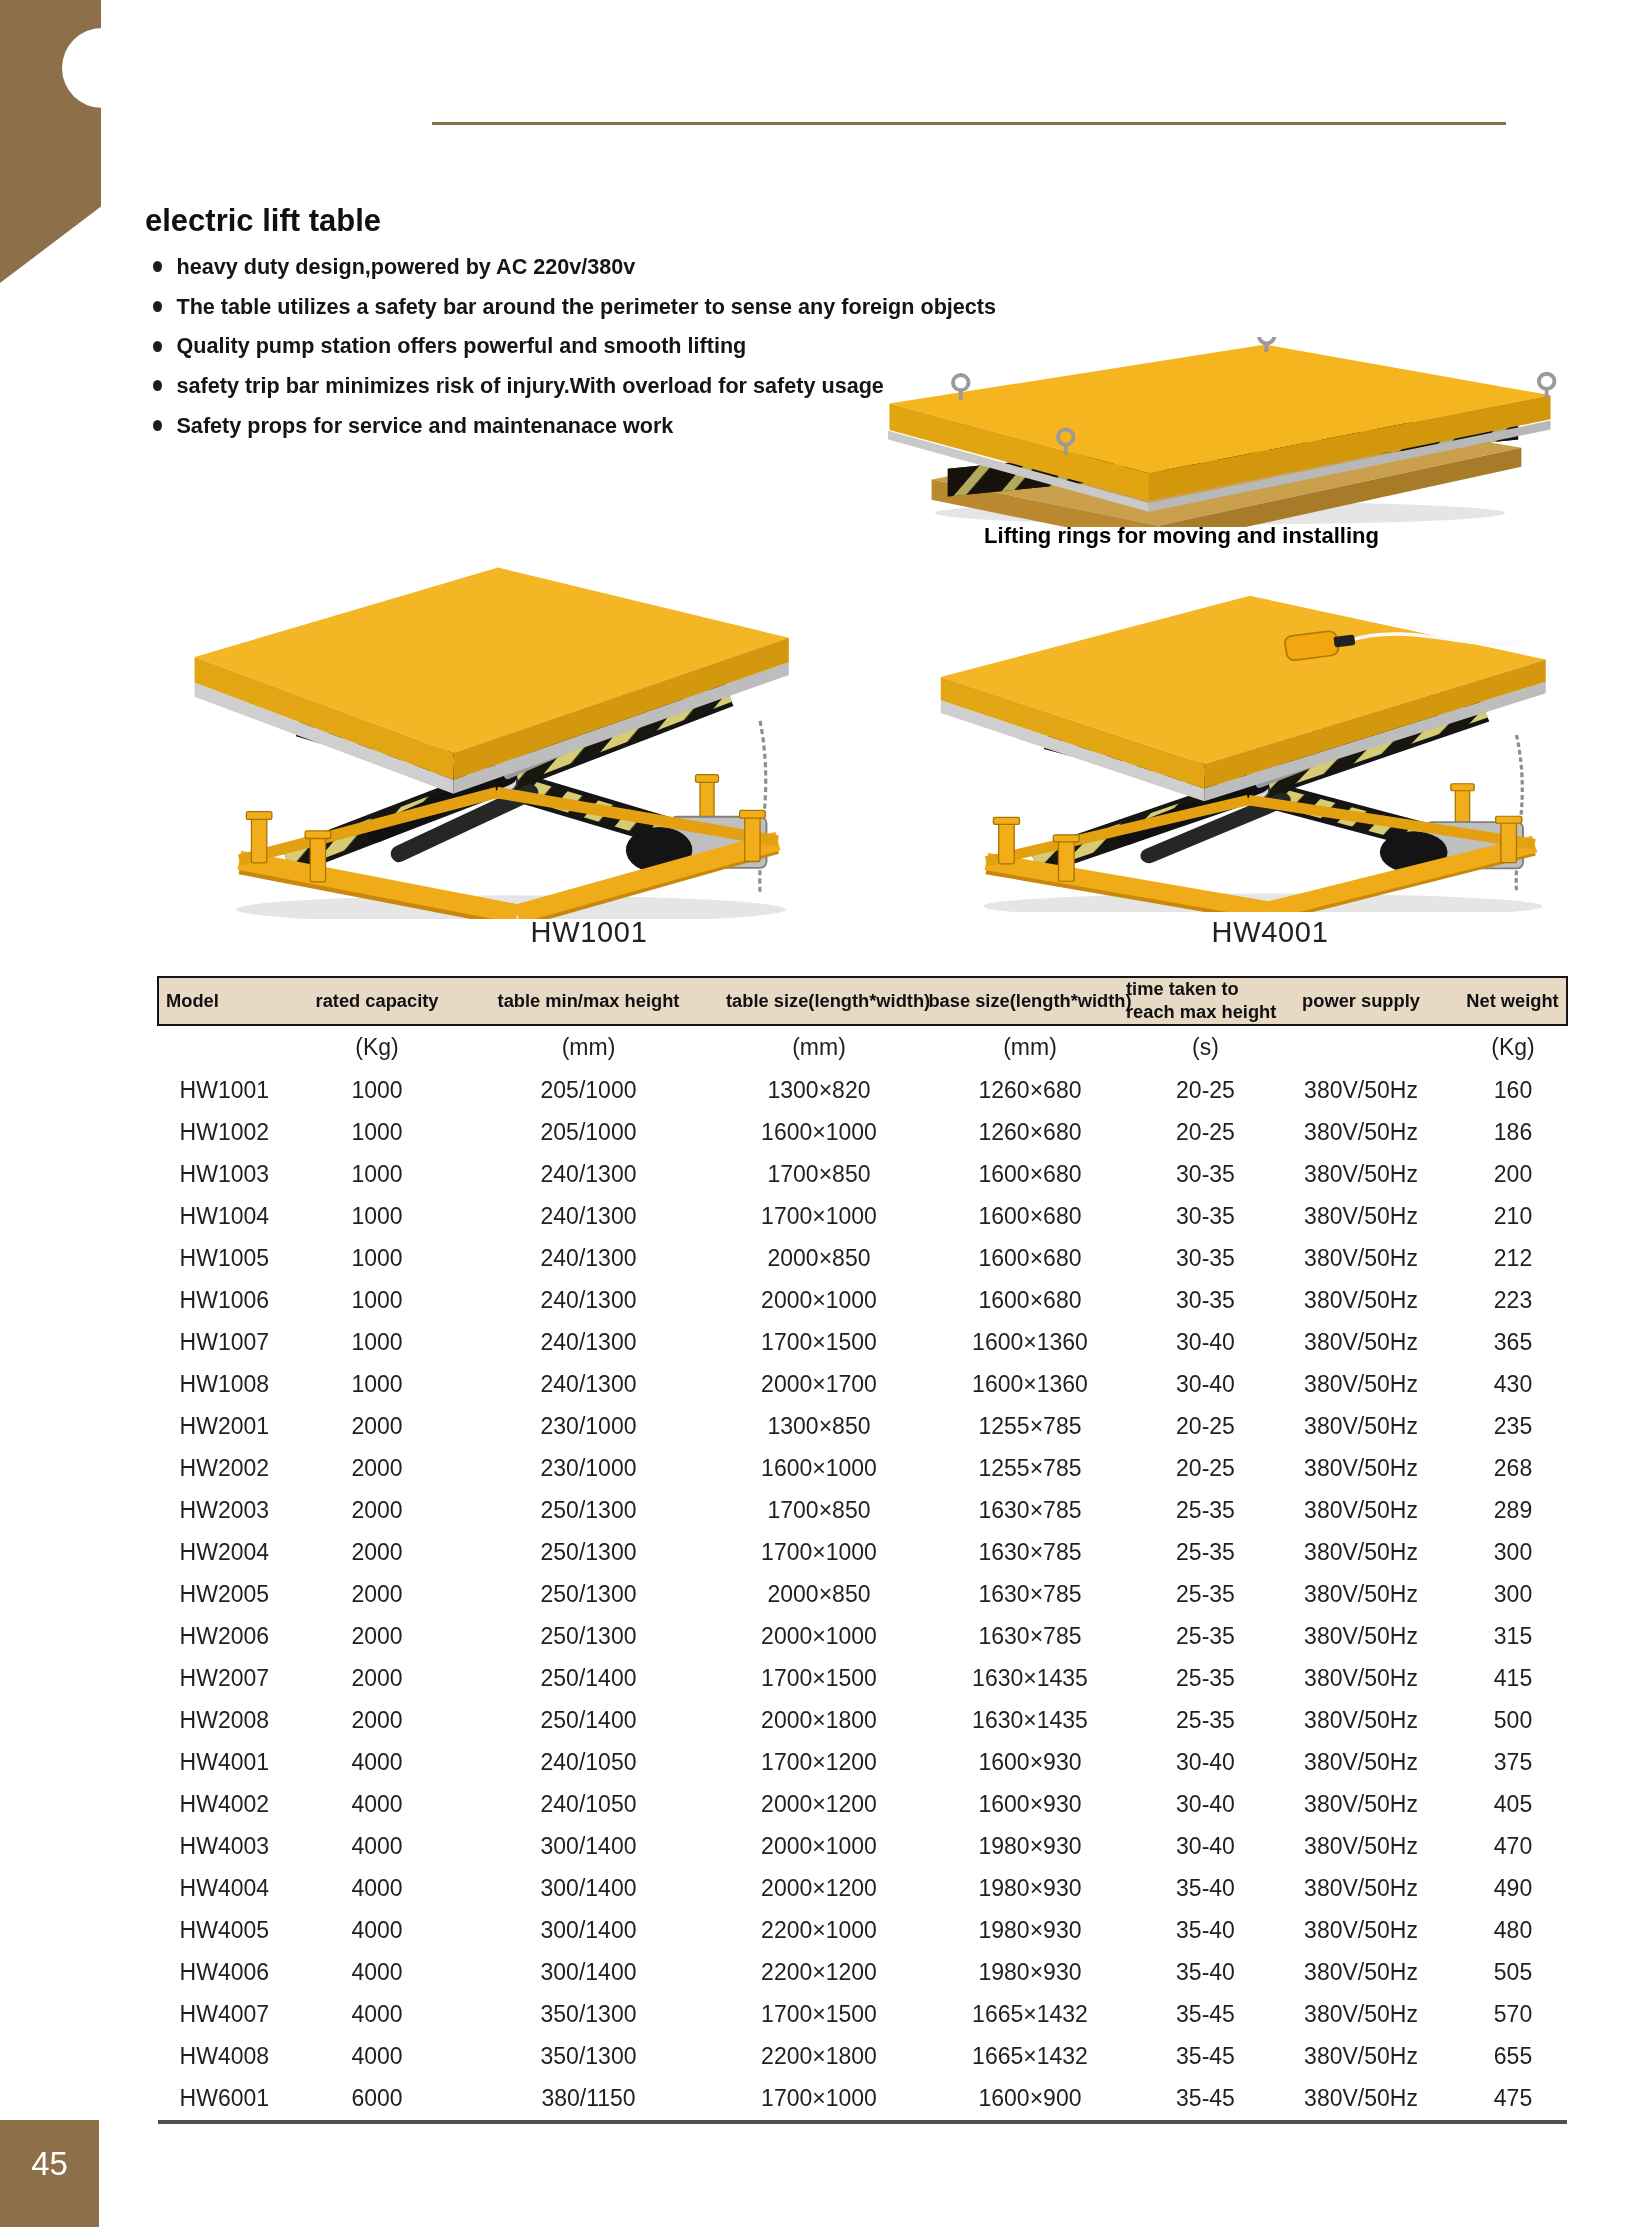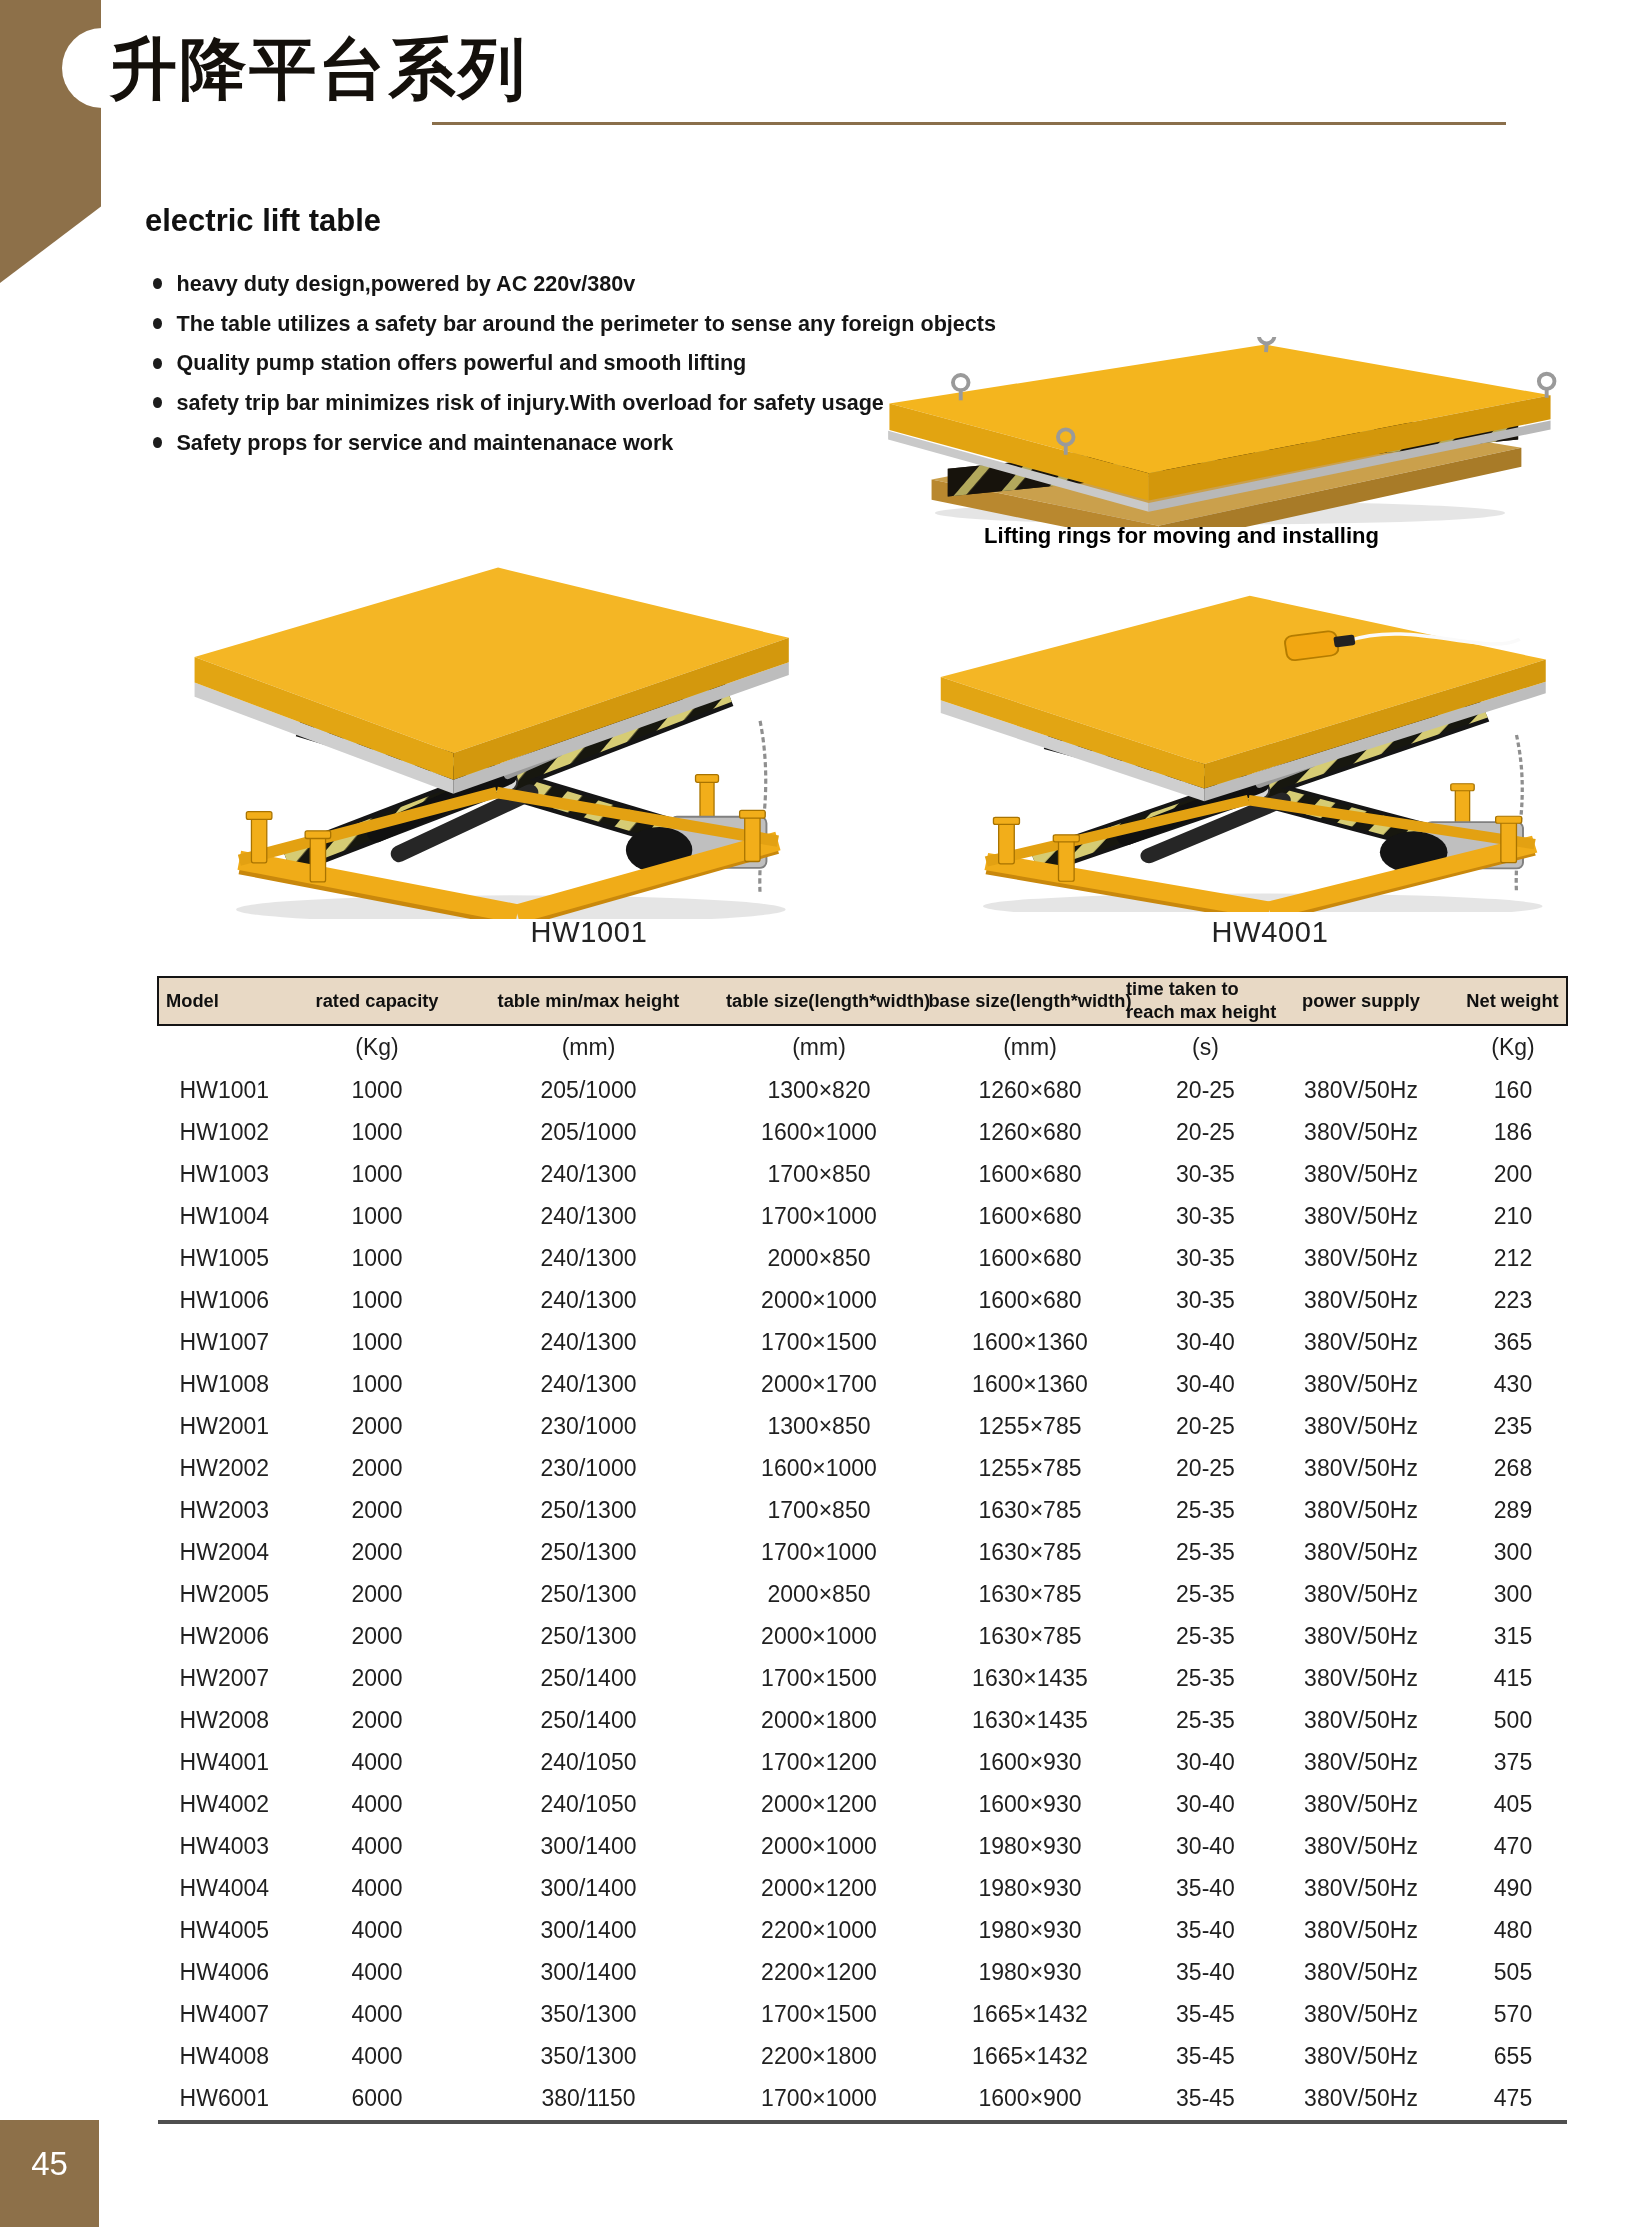--- a/index.html
+++ b/index.html
@@ -28,21 +28,21 @@
   }
   .title-rule{
     position:absolute;left:432px;top:122px;width:1074px;height:3.3px;
   }
   .intro-heading{
     position:absolute;left:145px;top:203px;
     font-size:31px;font-weight:700;color:#111;
   }
   
   .bullets{
-    position:absolute;left:149px;top:273px;width:877px;
+    position:absolute;left:149px;top:256px;width:877px;
     list-style:none;margin:0;padding:0;
   }
   .bullets li{
     display:flex;align-items:flex-start;
     margin-bottom:17px;min-height:22px;
   }
   .bullets .dot{
     flex:0 0 auto;width:9.2px;height:11px;border-radius:50%;
     background:#1c1c1c;margin:5.2px 14.4px 0 3.9px;
   }
@@ -98,21 +98,20 @@
   .pagenum-block .num{color:#ffffff;font-size:33px;padding-bottom:18.3px;}
 </style>
 </head>
 <body>
 
 <div class="page">
 
   <div class="corner-shape" style="background: rgb(141, 112, 73);"></div>
   <div class="corner-notch"></div>
 
-  <div class="series-title">升降平台系列</div>
   <div class="title-rule" style="background: rgb(138, 111, 75);"></div>
 
   <div class="intro-heading">electric lift table</div>
 
   <ul class="bullets">
       <li>
         <span class="dot"></span>
         <span class="btext">heavy duty design,powered by AC 220v/380v</span>
       </li>
       <li>

